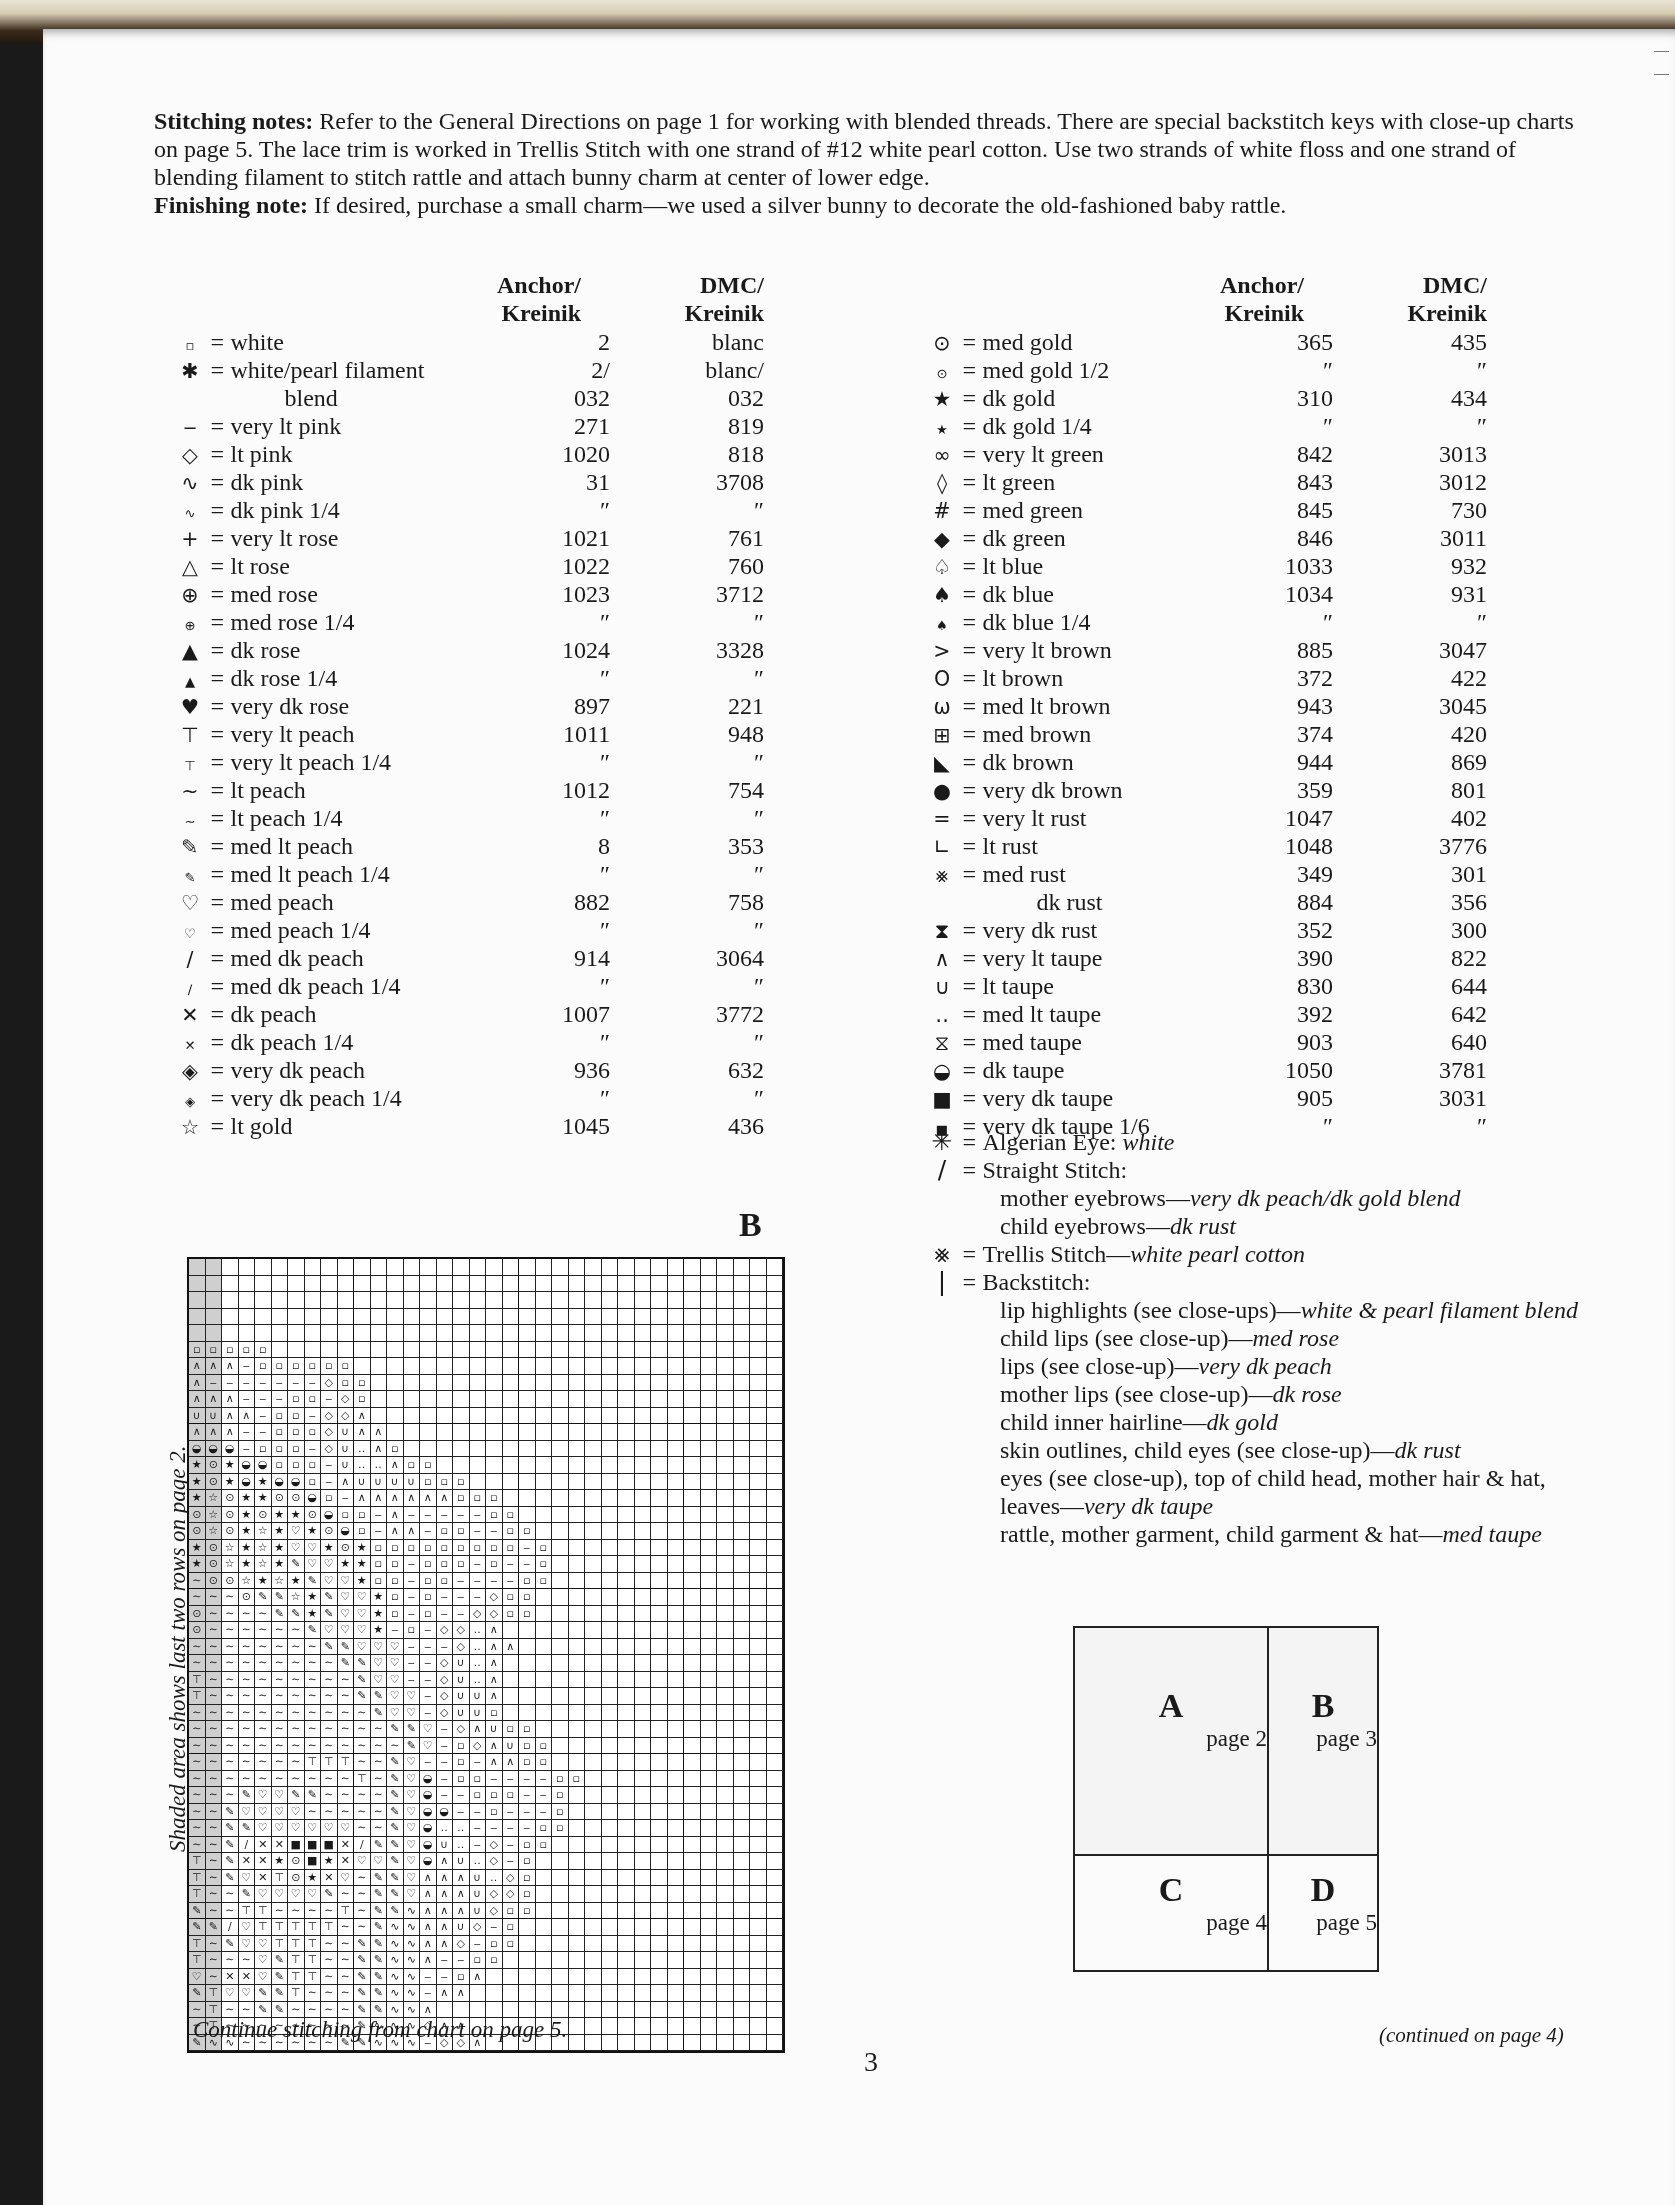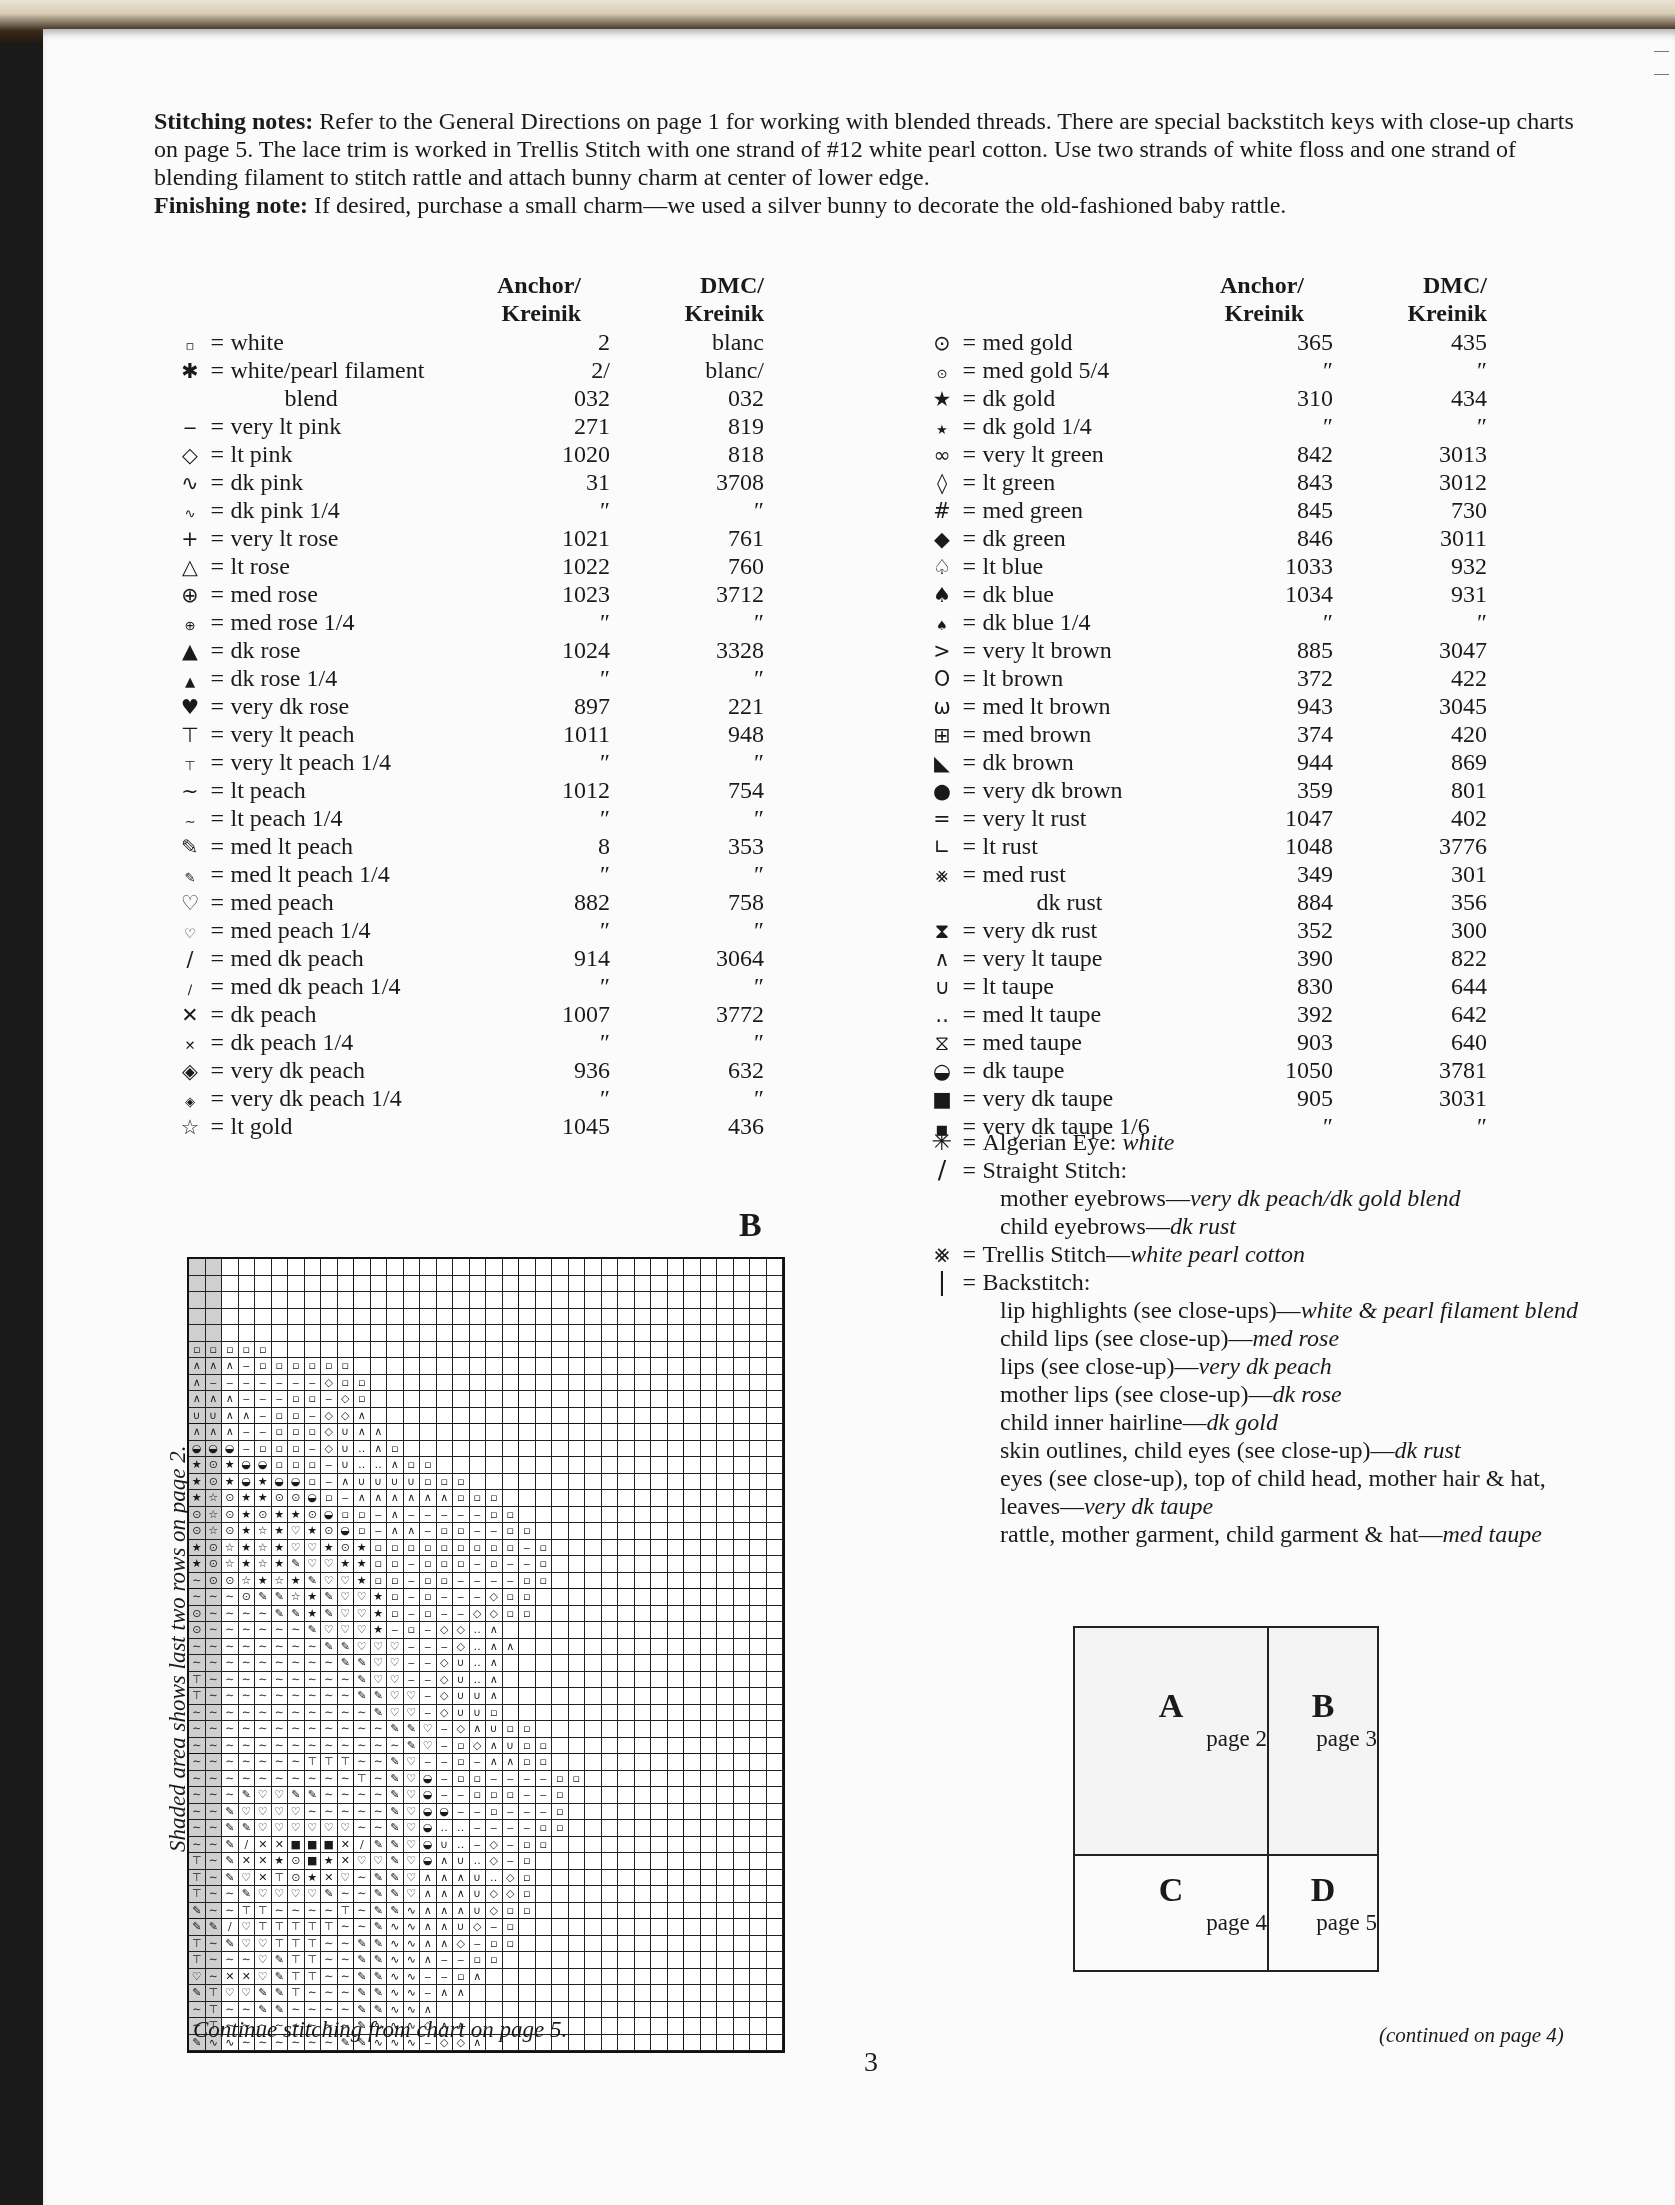--- a/index.html
+++ b/index.html
@@ -288,21 +288,21 @@
       <div class="krow">
         <span class="sym">⊙</span>
         <span class="eq">=</span>
         <span class="lbl">med gold</span>
         <span class="num c1">365</span>
         <span class="num c2">435</span>
       </div>
       <div class="krow">
         <span class="sym small">⊙</span>
         <span class="eq">=</span>
-        <span class="lbl">med gold 5/4</span>
+        <span class="lbl">med gold 1/2</span>
         <span class="num c1">″</span>
         <span class="num c2">″</span>
       </div>
       <div class="krow">
         <span class="sym">★</span>
         <span class="eq">=</span>
         <span class="lbl">dk gold</span>
         <span class="num c1">310</span>
         <span class="num c2">434</span>
       </div>

